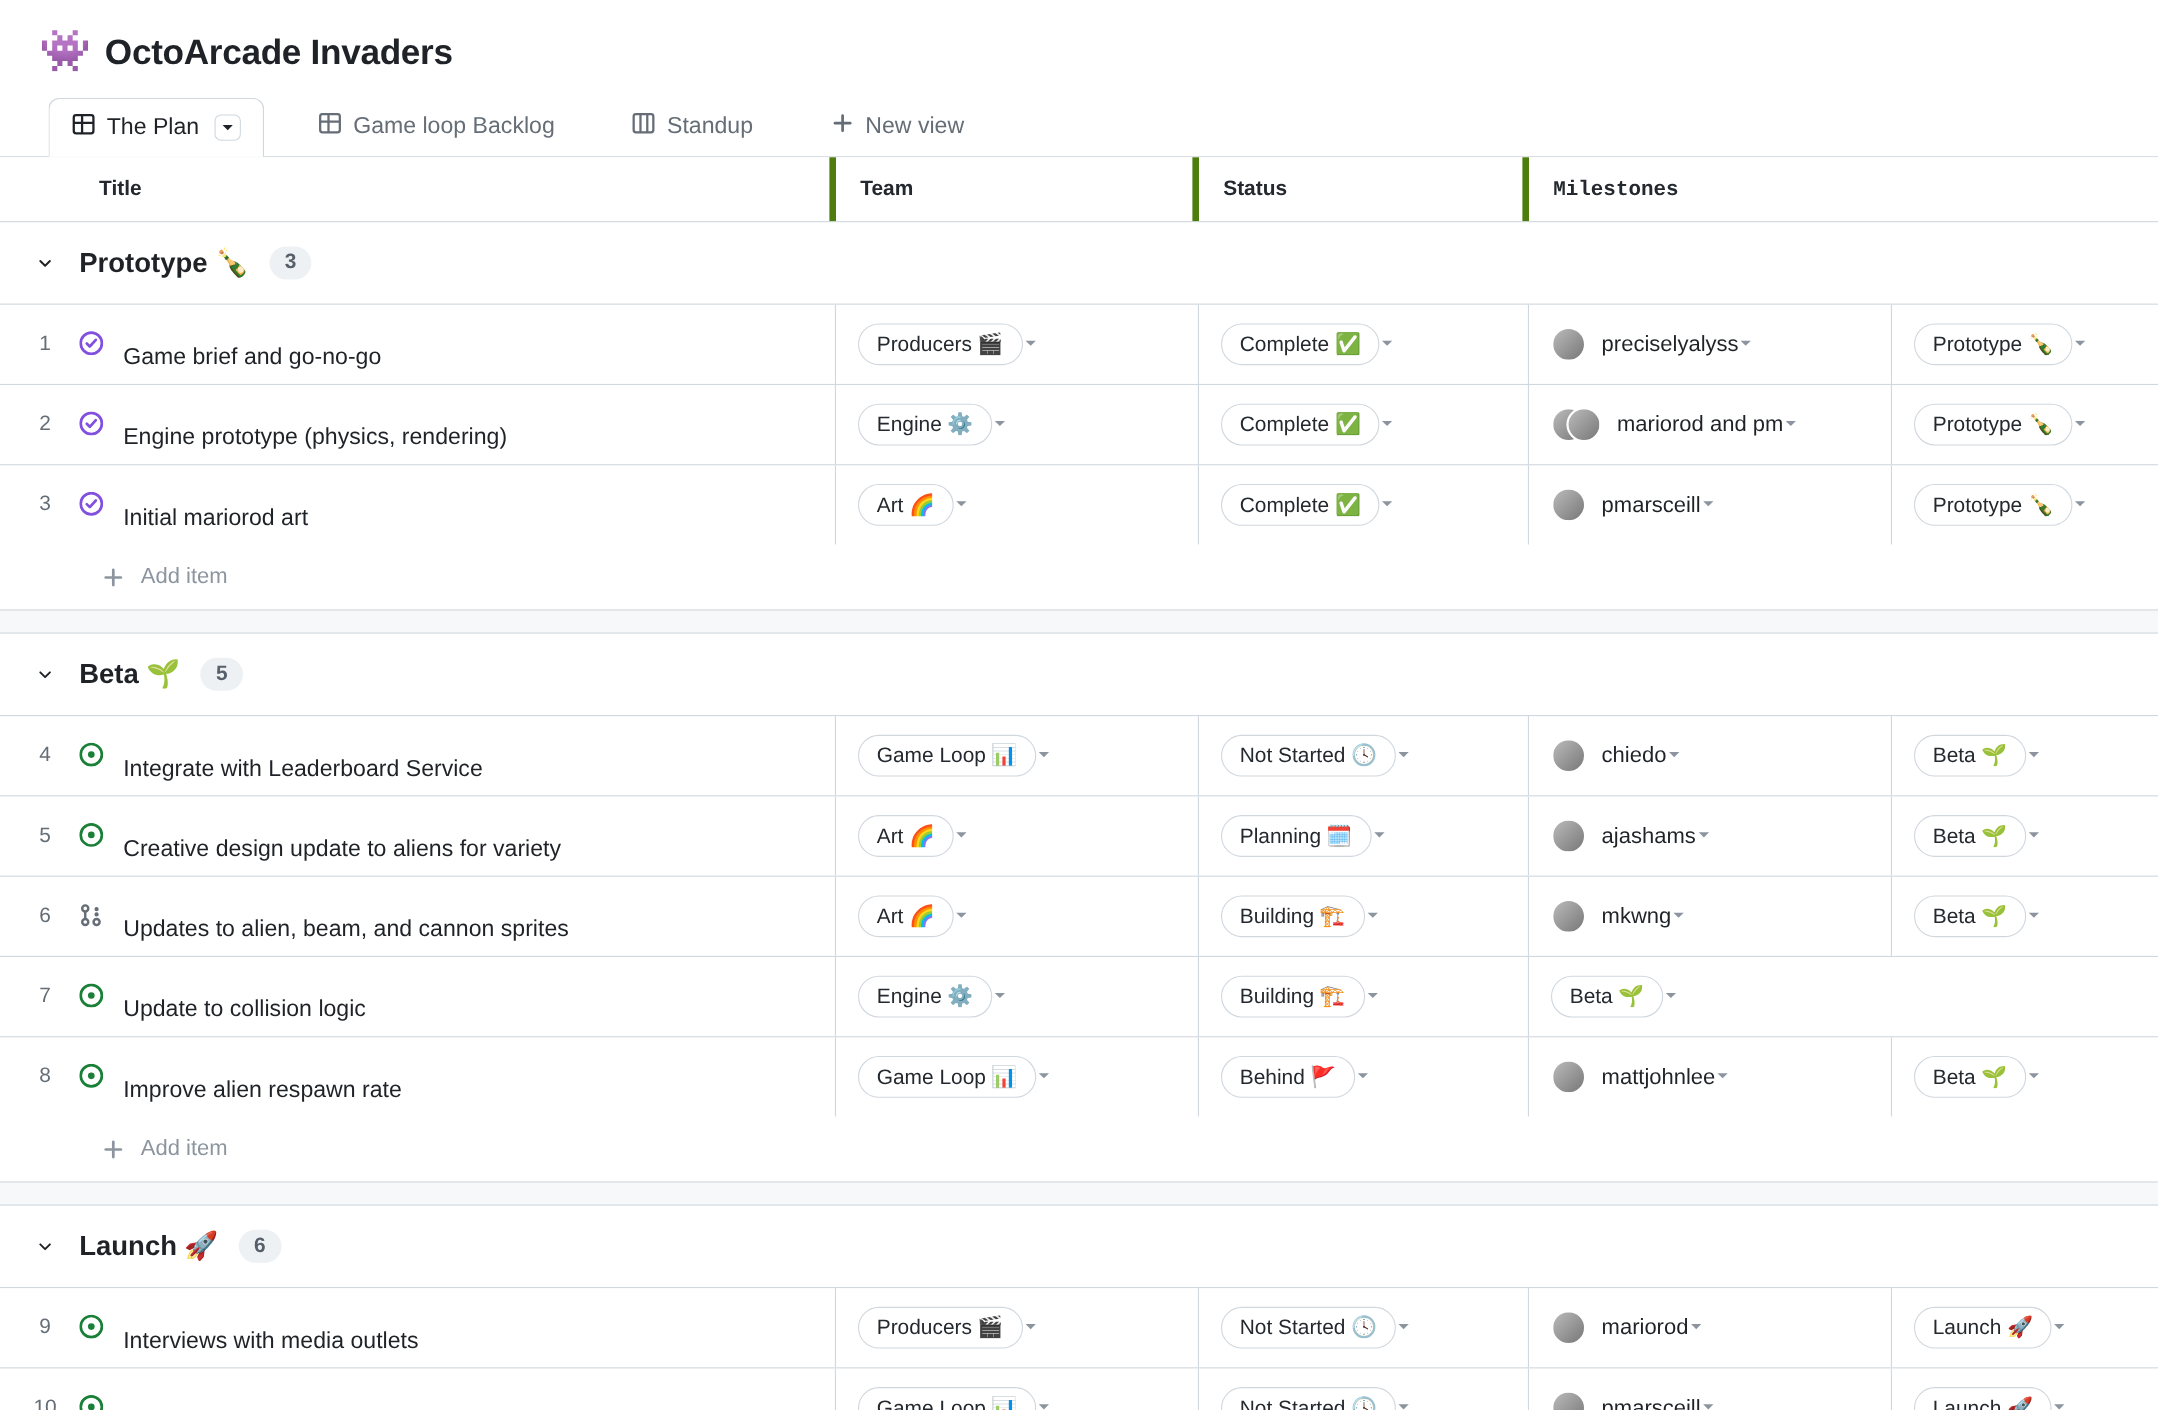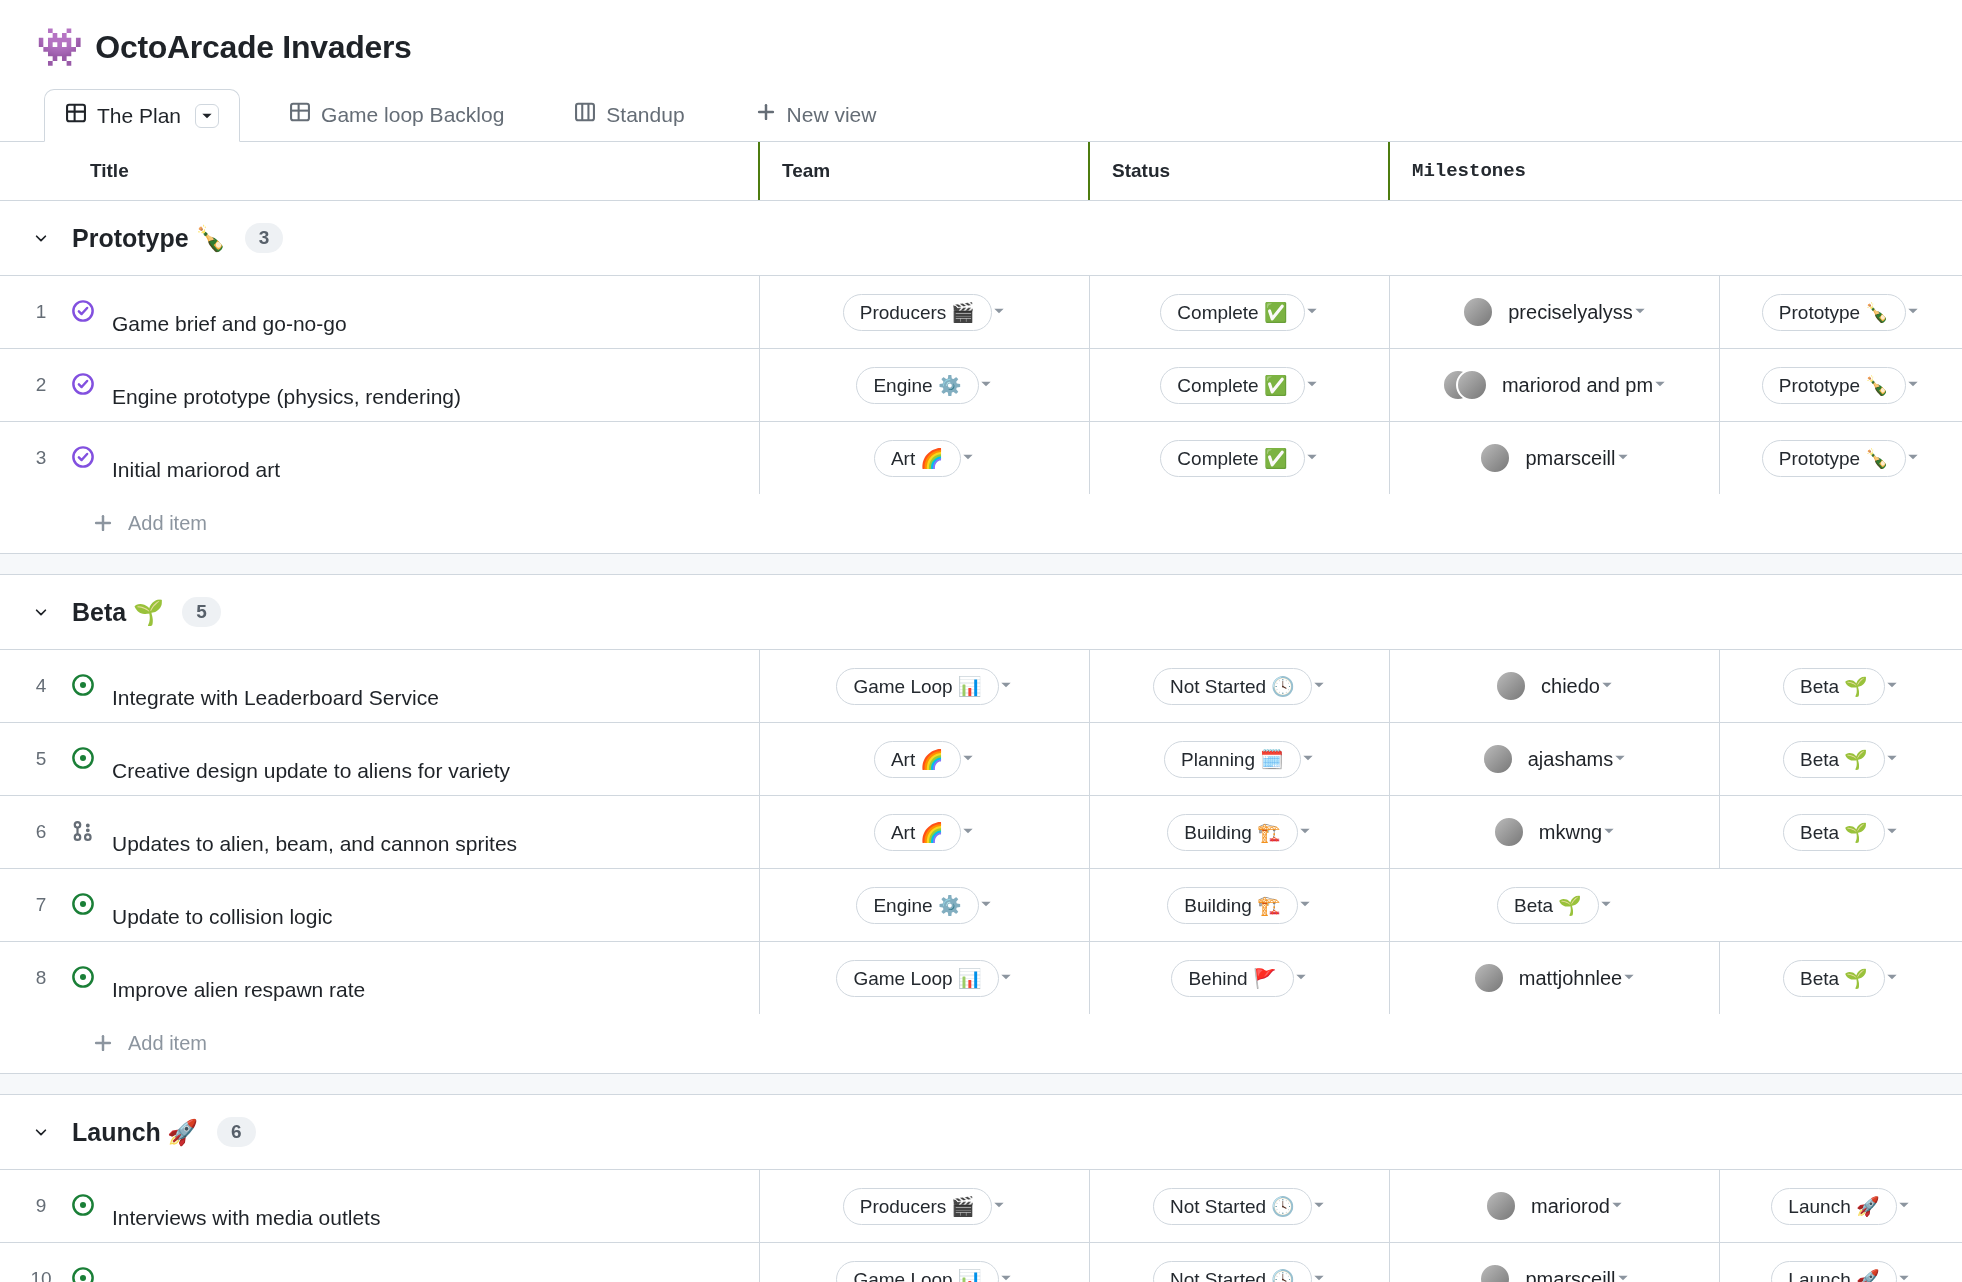--- a/index.html
+++ b/index.html
@@ -19,50 +19,50 @@
 
   
   .tabs { display:flex; align-items:center; gap:28px; padding: 14px 44px 0; border-bottom:1px solid #d0d7de; }
   .tab { display:flex; align-items:center; gap:10px; padding:12px 20px; cursor:pointer; color:#656d76; font-size:21px; border:1px solid transparent;}
   .tab.active { color:#1f2328; border:1px solid #d0d7de; border-bottom:1px solid #fff; border-radius:10px 10px 0 0; background:#fff; position:relative; top:1px; }
   .tab svg { width:22px; height:22px; }
   .tab .caret { border:1px solid #d0d7de; border-radius:6px; width:24px; height:24px; display:flex; align-items:center; justify-content:center; margin-left:4px; }
 
   
   .colhead { display:grid; grid-template-columns: 760px 330px 300px 330px 1fr; border-bottom:1px solid #d0d7de; background:#fff; font-weight:600; color:#24292f; font-size:19px;}
-  .colhead > div { padding:18px 22px; border-right:2px solid #4d7c0f; }
+  .colhead > div { padding:18px 22px; border-right:6px solid #4d7c0f; }
   .colhead > div:first-child { padding-left:90px; border-left:none;}
   .colhead > div:last-child { border-right:none;font-family:Liberation Mono, monospace; }
 
   
   .group-gap { height:22px; background:#f6f8fa; border-top:1px solid #d0d7de; border-bottom:1px solid #d0d7de;}
   .group-header { display:flex; align-items:center; gap:18px; padding:22px 28px; font-size:25px; font-weight:600;}
   .group-header .chev { width:26px; display:flex; justify-content:center;}
   .count-badge { background:#eef1f4; color:#57606a; font-size:19px; font-weight:600; border-radius:999px; padding:4px 14px;}
 
   
   .row { display:grid; grid-template-columns: 760px 330px 300px 330px 1fr; border-top:1px solid #d0d7de; }
   .row:last-of-type { border-bottom:1px solid #d0d7de;}
   .cell { padding:12px 20px; border-right:1px solid #d0d7de; display:flex; align-items:center; min-height:62px; }
   .cell:last-child { border-right:none; }
   .title-cell { padding-left:28px; gap:18px; }
   .rownum { width:26px; text-align:center; color:#656d76; font-size:19px;}
   .title-text { font-size:21px; color:#1f2328;margin-top:24px; }
   .status-icon { width:22px; height:22px; flex-shrink:0; }
 
   .chip { display:inline-flex; align-items:center; gap:6px; border:1px solid #d0d7de; background:#fff; color:#24292f; border-radius:999px; padding:6px 16px; font-size:19px; font-weight:500;}
-  .cell-dd { justify-content:center; }
+  .cell-dd { justify-content:flex-start; }
   .dd-caret { color:#8c959f; }
 
   .assignees { display:flex; align-items:center; gap:14px; font-size:20px; color:#1f2328;}
   .avatar { width:32px; height:32px; border-radius:50%; background:linear-gradient(135deg,#bbb,#777); flex-shrink:0; border:2px solid #fff;}
   .avatar.stack { margin-left:-18px;}
   .avwrap { display:flex; }
 
-  .add-item { display:flex; align-items:flex-start; gap:14px; padding:18px 28px 18px 92px; color:#8c959f; font-size:20px; cursor:pointer;}
+  .add-item { display:flex; align-items:flex-end; gap:14px; padding:18px 28px 18px 92px; color:#8c959f; font-size:20px; cursor:pointer;}
   .plus { width:22px; height:22px; }
 
   .chev svg, .dd-caret svg, .caret svg { width:14px; height:14px; }
 </style>
 </head>
 <body>
 
 <div class="app">
 
   <div class="header">

